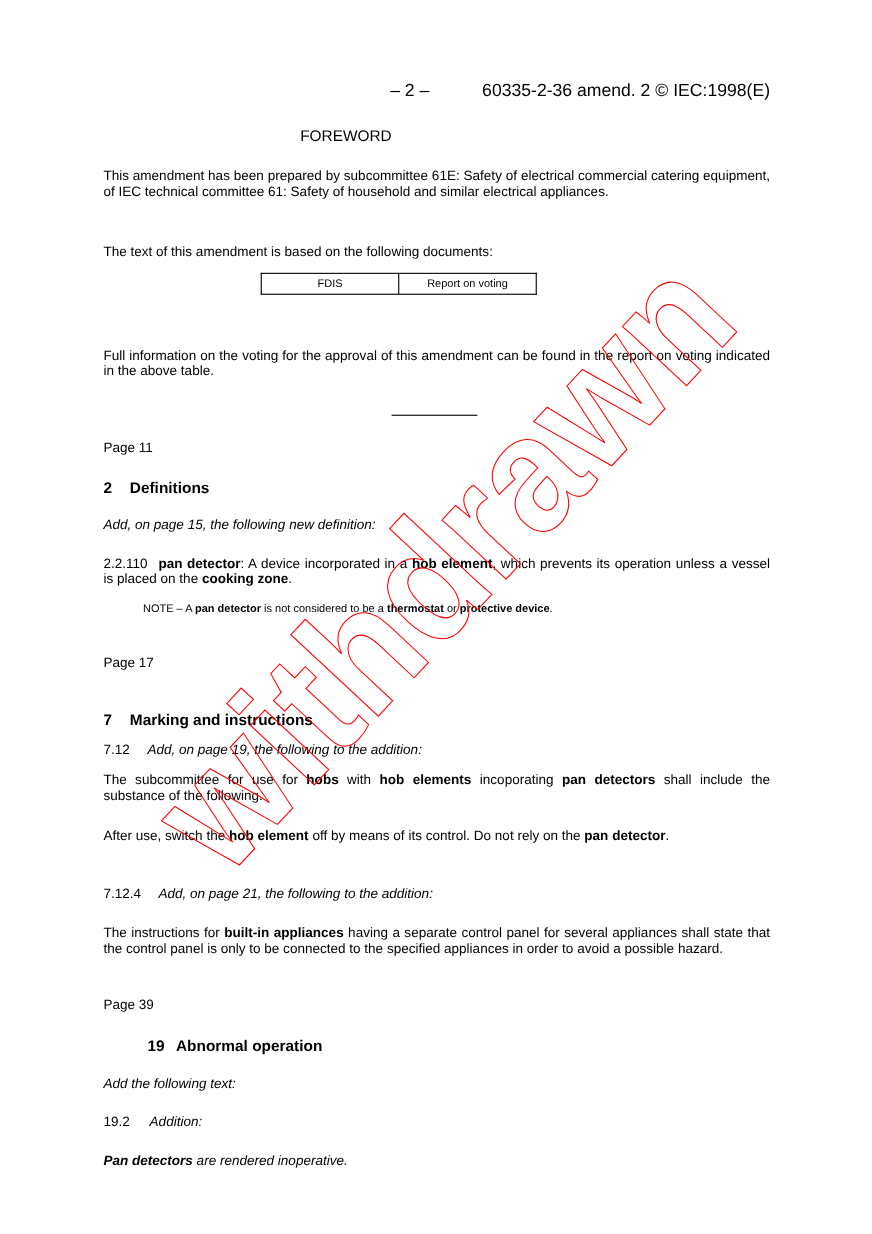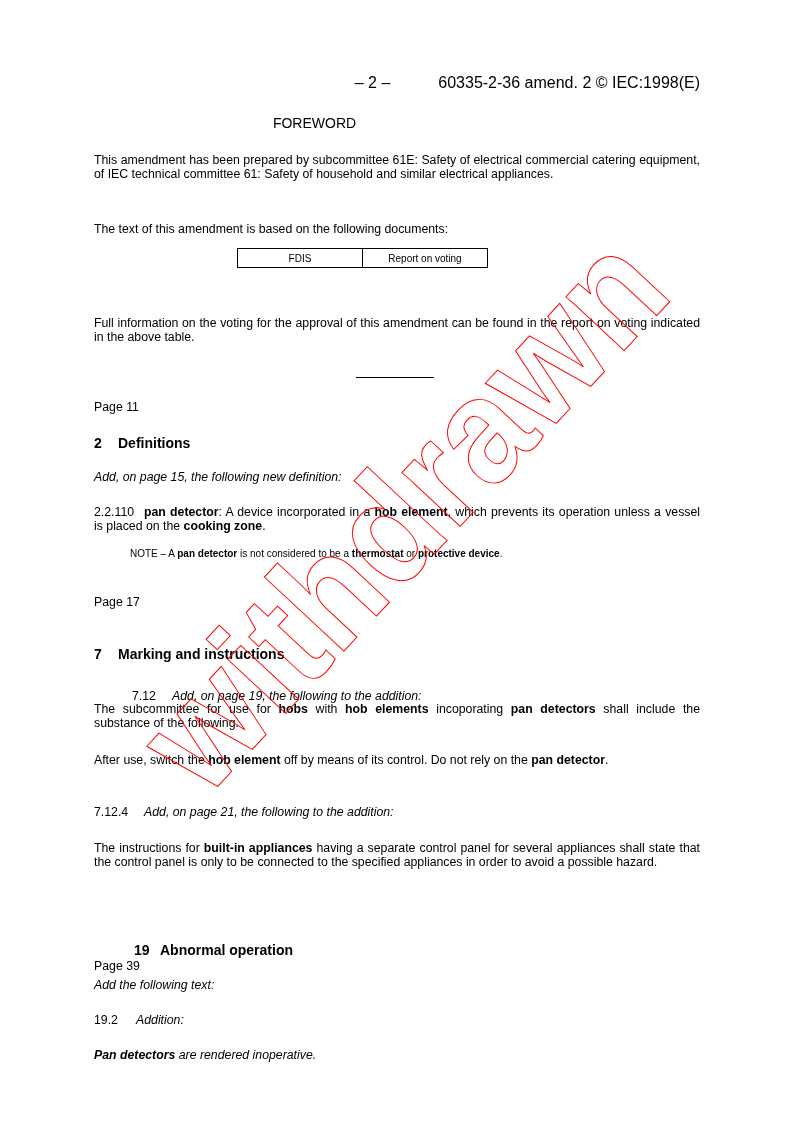--- a/index.html
+++ b/index.html
@@ -52,31 +52,31 @@
 <div class="abs para it" style="top:470px;">Add, on page 15, the following new definition:</div>
 
 <div class="abs para" style="top:505px;"><span class="clause wide">2.2.110</span><b>pan detector</b><span>: A device incorporated in a </span><b>hob element</b><span>, which prevents its operation unless a vessel is placed on the </span><b>cooking zone</b><span>.</span></div>
 
 <div class="abs note" style="top:548px;padding-left:36px;"><span>NOTE – A </span><b>pan detector</b><span> is not considered to be a </span><b>thermostat</b><span> or </span><b>protective device</b><span>.</span></div>
 
 <div class="abs para" style="top:595px;">Page 17</div>
 
 <div class="abs h2" style="top:630px;margin-top:16px;"><span class="num">7</span><span>Marking and instructions</span></div>
 
-<div class="abs para" style="top:689px;margin-left:38px;"><span class="clause">7.12</span><span class="it">Add, on page 19, the following to the addition:</span></div>
+<div class="abs para" style="top:674px;"><span class="clause">7.12</span><span class="it">Add, on page 19, the following to the addition:</span></div>
 
 <div class="abs para" style="top:702px;"><span>The subcommittee for use for </span><b>hobs</b><span> with </span><b>hob elements</b><span> incoporating </span><b>pan detectors</b><span> shall include the substance of the following.</span></div>
 
 <div class="abs para" style="top:753px;"><span>After use, switch the </span><b>hob element</b><span> off by means of its control. Do not rely on the </span><b>pan detector</b><span>.</span></div>
 
 <div class="abs para" style="top:805px;"><span class="clause wide">7.12.4</span><span class="it">Add, on page 21, the following to the addition:</span></div>
 
 <div class="abs para" style="top:841px;"><span>The instructions for </span><b>built-in appliances</b><span> having a separate control panel for several appliances shall state that the control panel is only to be connected to the specified appliances in order to avoid a possible hazard.</span></div>
 
-<div class="abs para" style="top:959px;">Page 39</div>
+<div class="abs para" style="top:906px;">Page 39</div>
 
 <div class="abs h2" style="top:942px;"><span class="num" style="width:26px;margin-left:40px;">19</span><span>Abnormal operation</span></div>
 
 <div class="abs para it" style="top:978px;">Add the following text:</div>
 
 <div class="abs para" style="top:1013px;"><span class="clause" style="width:42px;">19.2</span><span class="it">Addition:</span></div>
 
 <div class="abs para it" style="top:1048px;"><b>Pan detectors</b><span> are rendered inoperative.</span></div>
 
 <svg class="watermark" width="793" height="1122">

